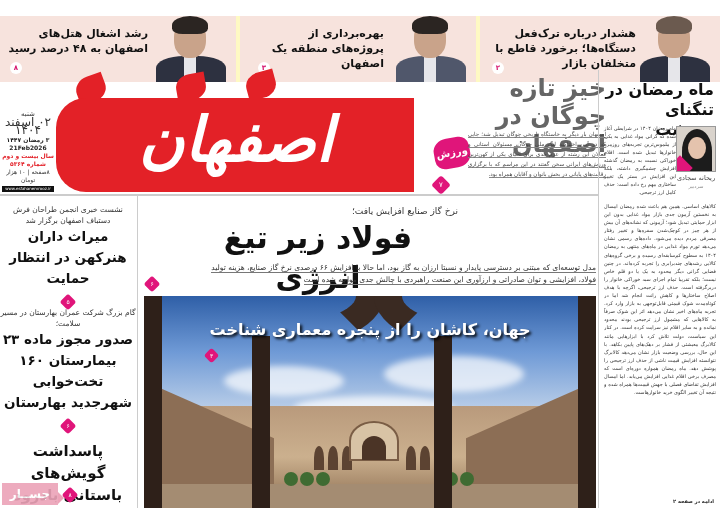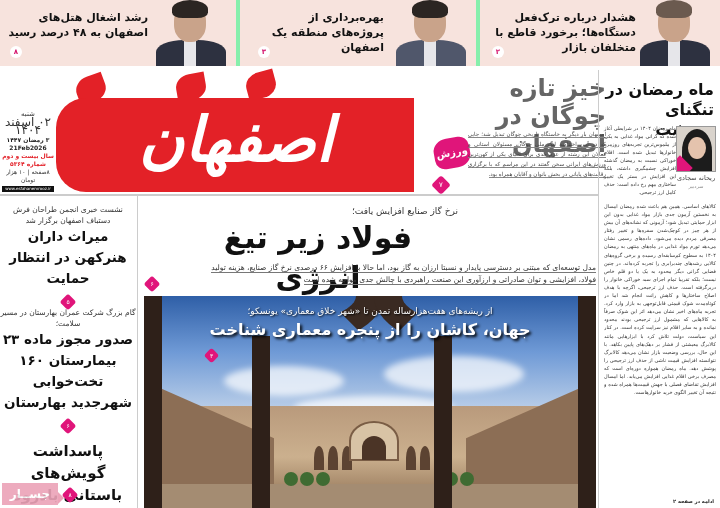--- a/index.html
+++ b/index.html
@@ -1,19 +1,19 @@
 <!DOCTYPE html>
 <html><head>
   <meta charset="utf-8">
   <style>
     * { margin: 0; padding: 0; box-sizing: border-box; }
     html, body { width: 720px; height: 508px; overflow: hidden; background: #fff; }
     body { font-family: "DejaVu Sans", sans-serif; color: #111; position: relative; direction: rtl; }
 
-    .top-strip { position: absolute; left: 0; top: 0; width: 720px; height: 66px; background: #86efac; }
+    .top-strip { position: absolute; left: 0; top: 16px; width: 720px; height: 66px; background: #fef9c3; }
     .teaser { position: absolute; top: 0; height: 66px; background: #f7e3dd; overflow: hidden; }
     .teaser .photo { position: absolute; top: 0; right: 8px; width: 74px; height: 66px; }
     .teaser .photo .head { position: absolute; left: 20px; top: 4px; width: 32px; height: 38px; border-radius: 45%; background: #c9a38a; }
     .teaser .photo .hair { position: absolute; left: 18px; top: 0px; width: 36px; height: 18px; border-radius: 50% 50% 30% 30%; background: #2b2522; }
     .teaser .photo .body { position: absolute; left: 2px; top: 40px; width: 70px; height: 30px; border-radius: 40% 40% 0 0; background: #2d3140; }
     .teaser .photo .shirt { position: absolute; left: 30px; top: 40px; width: 12px; height: 26px; background: #e6e6ea; }
     .teaser .title { position: absolute; top: 10px; right: 88px; width: 150px; font-weight: bold; font-size: 11px; line-height: 15px; text-align: right; color: #111; }
     .teaser .page-num { position: absolute; bottom: 8px; width: 12px; height: 12px; border-radius: 50%; background: #fff; color: #d6176f; font-size: 7px; line-height: 12px; text-align: center; font-weight: bold; }
 
     .masthead-side { position: absolute; left: 2px; top: 110px; width: 52px; text-align: center; font-size: 6px; line-height: 8px; color: #333; }
@@ -239,19 +239,18 @@
   <div class="trees" style="left:300px;">
       <i></i>
       <i></i>
     </div>
   <div class="arch-top" style="left:-40px;width:280px;"></div>
   <div class="arch-top" style="left:230px;width:260px;"></div>
   <div class="pillar" style="left:0;top:0;width:18px;height:212px;"></div>
   <div class="pillar" style="left:108px;top:40px;width:18px;height:172px;"></div>
   <div class="pillar" style="left:290px;top:40px;width:18px;height:172px;"></div>
   <div class="pillar" style="left:434px;top:0;width:18px;height:212px;"></div>
-  <div class="kicker">از ریشه‌های هفت‌هزارساله تمدن تا «شهر خلاق معماری» یونسکو؛</div>
   <div class="headline">جهان، کاشان را از پنجره معماری شناخت</div>
   <div class="pg">
       <span>۳</span>
     </div>
 </div>
 <div class="photo-credit"></div>
 
 </body></html>

